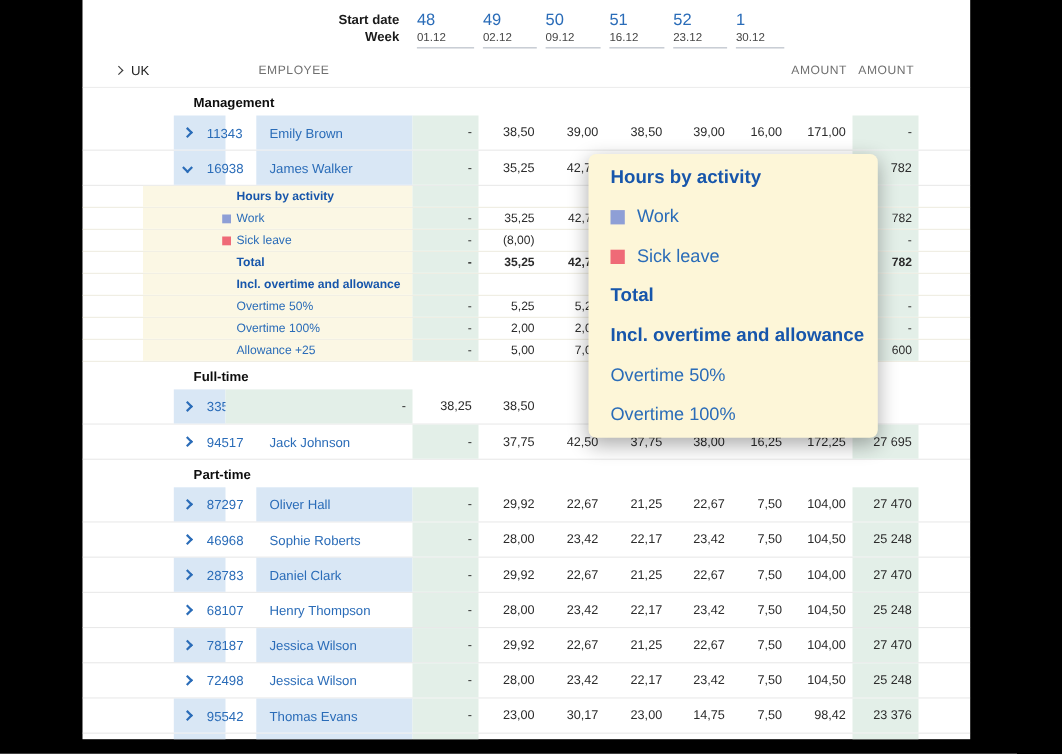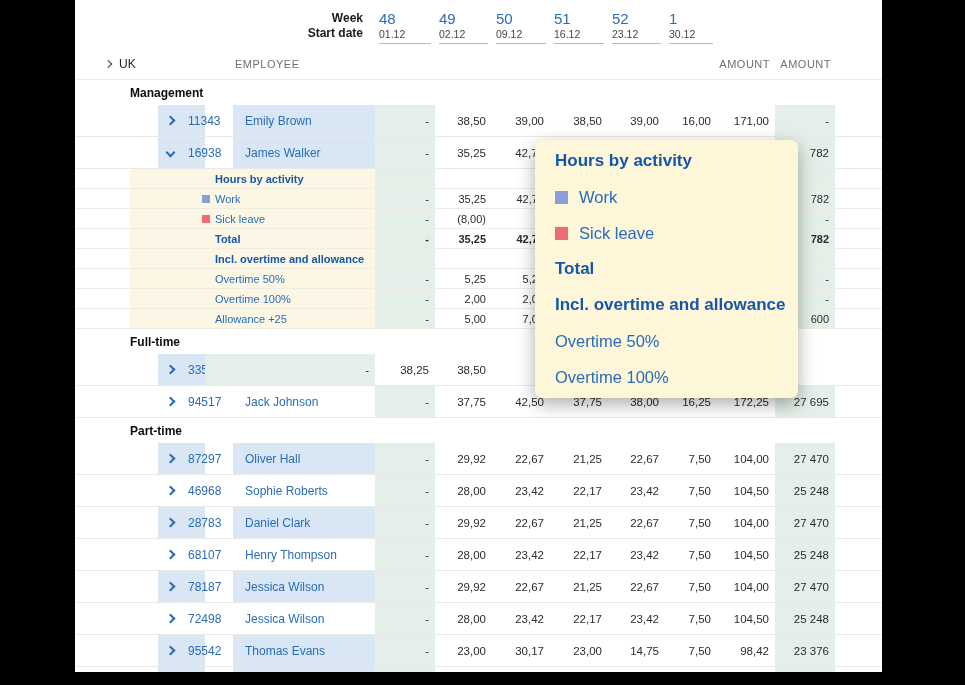--- a/index.html
+++ b/index.html
@@ -29,21 +29,21 @@
   .wknum { display: block; font-size: 15px; line-height: 17px; color: var(--link); cursor: pointer; }
   .wkdate { font-size: 10.5px; line-height: 13px; margin-top: 1px; color: #454545; }
   
   .regionrow { height: 32px; align-items: center; border-bottom: 1px solid #ededed; }
   .regioncell { grid-column: 1/3; display: flex; align-items: center; gap: 8px; padding-left: 30px; font-size: 12px; color: #222; }
   .colhdr { font-size: 11px; letter-spacing: .5px; color: var(--muted); }
   .employeehdr { grid-column: 3; padding-left: 30px; }
   .hourshdr { grid-column: 10; text-align: right; padding-right: 5px; }
   .amounthdr { grid-column: 11; text-align: right; padding-right: 4px; }
   
-  .grouprow { height: 25px; align-items: center; }
+  .grouprow { height: 25px; align-items: center; padding-left: 46px; }
   .grouplabel { grid-column: 1/13; padding-left: 55px; font-weight: bold; font-size: 12px; color: #0d0d0d; }
   
   .emp { height: 32px; align-items: center; border-bottom: 1px solid #e9e9e9; }
   .emp .band { align-self: stretch; display: flex; align-items: center; margin-left: 28px; }
   .band-blue .band { background: var(--row-blue); }
   .idcell { padding-left: 9px; gap: 14px; }
   .namecell { padding-left: 12px; }
   .idlink, .namelink { color: var(--link); font-size: 12px; cursor: pointer; }
   .num {
     align-self: stretch; display: flex; align-items: center; justify-content: flex-end;
@@ -82,22 +82,22 @@
   .pitem.section .plabel { font-size: 17px; font-weight: bold; color: var(--section-blue); }
   .pmarker { width: 13px; height: 13px; flex: 0 0 13px; margin-right: 11px; }
 </style>
 </head>
 <body>
 
 <div id="app">
 
   <div class="row wkhdr" id="weekheader">
     <div class="cell wklabels">
+      <div>Start date</div>
       <div>Week</div>
-      <div>Start date</div>
     </div>
 
   <div class="cell weekcol">
         <span class="wknum">48</span>
         <div class="wkdate">01.12</div>
       </div>
       <div class="cell weekcol">
         <span class="wknum">49</span>
         <div class="wkdate">02.12</div>
       </div>

